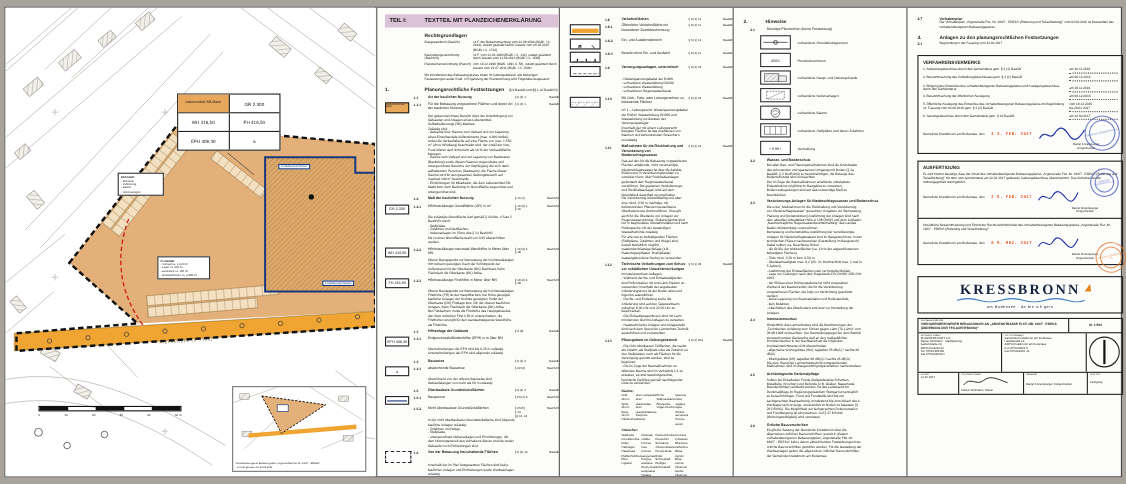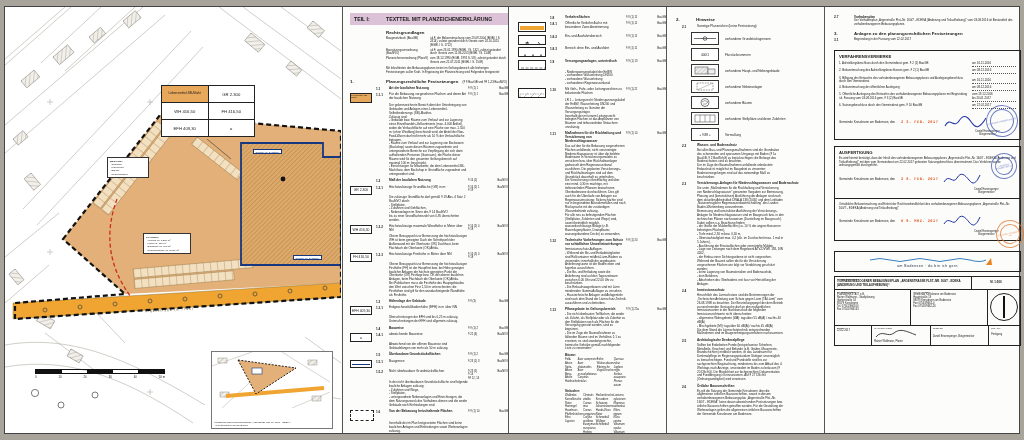--- a/index.html
+++ b/index.html
@@ -872,20 +872,21 @@
           </svg>
       </div>
       <div class="signer pre" style="margin-left:118px;">Daniel Enzensperger
 Bürgermeister</div>
       <div class="seal orange" style="right:-4px;bottom:-8px;width:26px;height:26px;">
           <span>GEMEINDE KRESSBRONN a.B.</span>
         </div>
     </div>
 
     <div class="logobox">
+      <div class="logoname">KRESSBRONN</div>
       <div class="sail"></div>
       <svg class="wave" width="120" height="5">
           <path d="M2,3 Q12,0 22,3 T42,3 T62,3 T82,3 T102,3 T118,3" stroke="#3a7fc1" stroke-width="1" fill="none"></path>
         </svg>
       <div class="logotag">am Bodensee · da bin ich gern</div>
     </div>
 
     <div class="tblock">
       <div class="tb-row">
         <div class="tb-cell" style="flex:3;">

